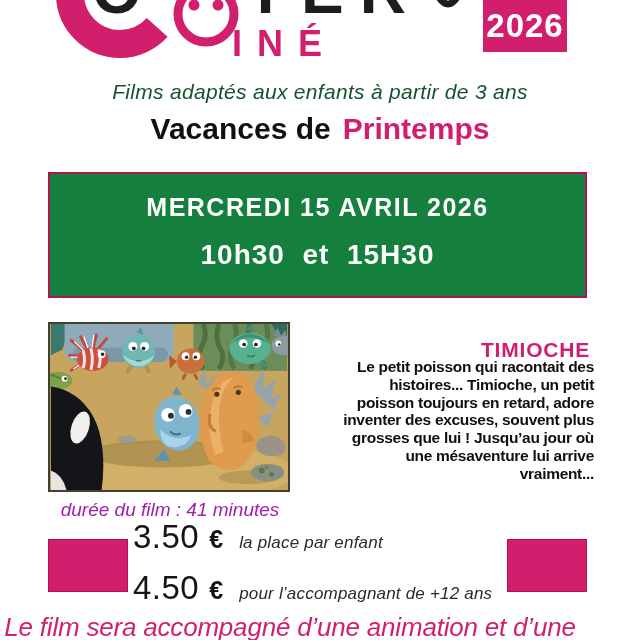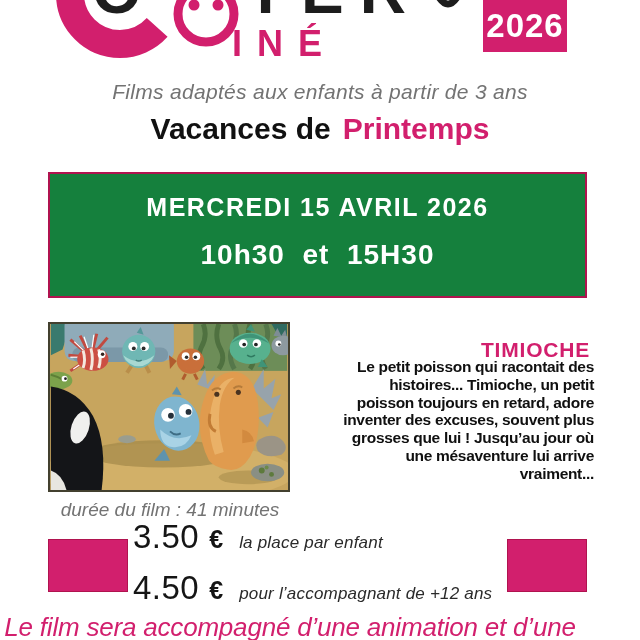--- a/index.html
+++ b/index.html
@@ -5,35 +5,35 @@
   html,body{margin:0;padding:0;background:#fff;}
   .poster{position:relative;width:640px;height:640px;background:#ffffff;overflow:hidden;
           font-family:"Liberation Sans", sans-serif;color:#1a1a1a;}
   
   .logo-svg{position:absolute;left:0;top:0;width:640px;height:64px;display:block;}
   .year-badge{position:absolute;left:483px;top:0;width:84px;height:52px;background:#d21f6d;
               display:flex;align-items:center;justify-content:center;}
   .year-badge span{color:#fff;font-size:33px;font-weight:bold;letter-spacing:1px;}
   
   .subtitle{position:absolute;left:0;top:80px;width:640px;text-align:center;
-            font-style:italic;font-size:21px;color:#737373;letter-spacing:.3px;}
+            font-style:italic;font-size:21px;color:#14532d;letter-spacing:.3px;}
   .season{position:absolute;left:0;top:112px;width:640px;text-align:center;font-size:30px;font-weight:bold;}
   .season .blk{color:#111;}
   .season .pnk{color:#d21f6d;margin-left:12px;}
   
   .banner{position:absolute;left:48px;top:172px;width:539px;height:126px;background:#15803d;
           border:2px solid #b0134f;box-sizing:border-box;text-align:center;color:#fff;}
   .banner .l1{margin-top:19px;font-size:25px;font-weight:bold;letter-spacing:1.5px;}
   .banner .l2{margin-top:17px;font-size:28px;font-weight:bold;letter-spacing:1px;white-space:pre;}
   
   .still{position:absolute;left:48px;top:322px;width:242px;height:170px;border:2px solid #43402f;
          box-sizing:border-box;background:#c7a55e;}
   .still svg{display:block;width:100%;height:100%;}
   .caption{position:absolute;left:48px;top:499px;width:244px;text-align:center;
-           font-style:italic;font-size:19px;color:#737373;}
+           font-style:italic;font-size:19px;color:#a21caf;}
   .film-title{position:absolute;left:322px;top:338px;width:268px;text-align:right;
               font-size:21px;font-weight:bold;color:#d21f6d;letter-spacing:.8px;}
   .film-desc{position:absolute;left:318px;top:358px;width:276px;text-align:right;
              font-size:15.5px;font-weight:bold;line-height:17.8px;color:#101010;letter-spacing:-.3px;}
   .film-desc div{white-space:nowrap;}
   
   .sq{position:absolute;top:539px;width:80px;height:53px;background:#d21f6d;border:1px solid #b0134f;box-sizing:border-box;}
   .sq.left{left:48px;} .sq.right{left:507px;}
   .price-row{position:absolute;left:133px;display:flex;align-items:baseline;}
   .price-row.r1{top:518px;} .price-row.r2{top:569px;}

